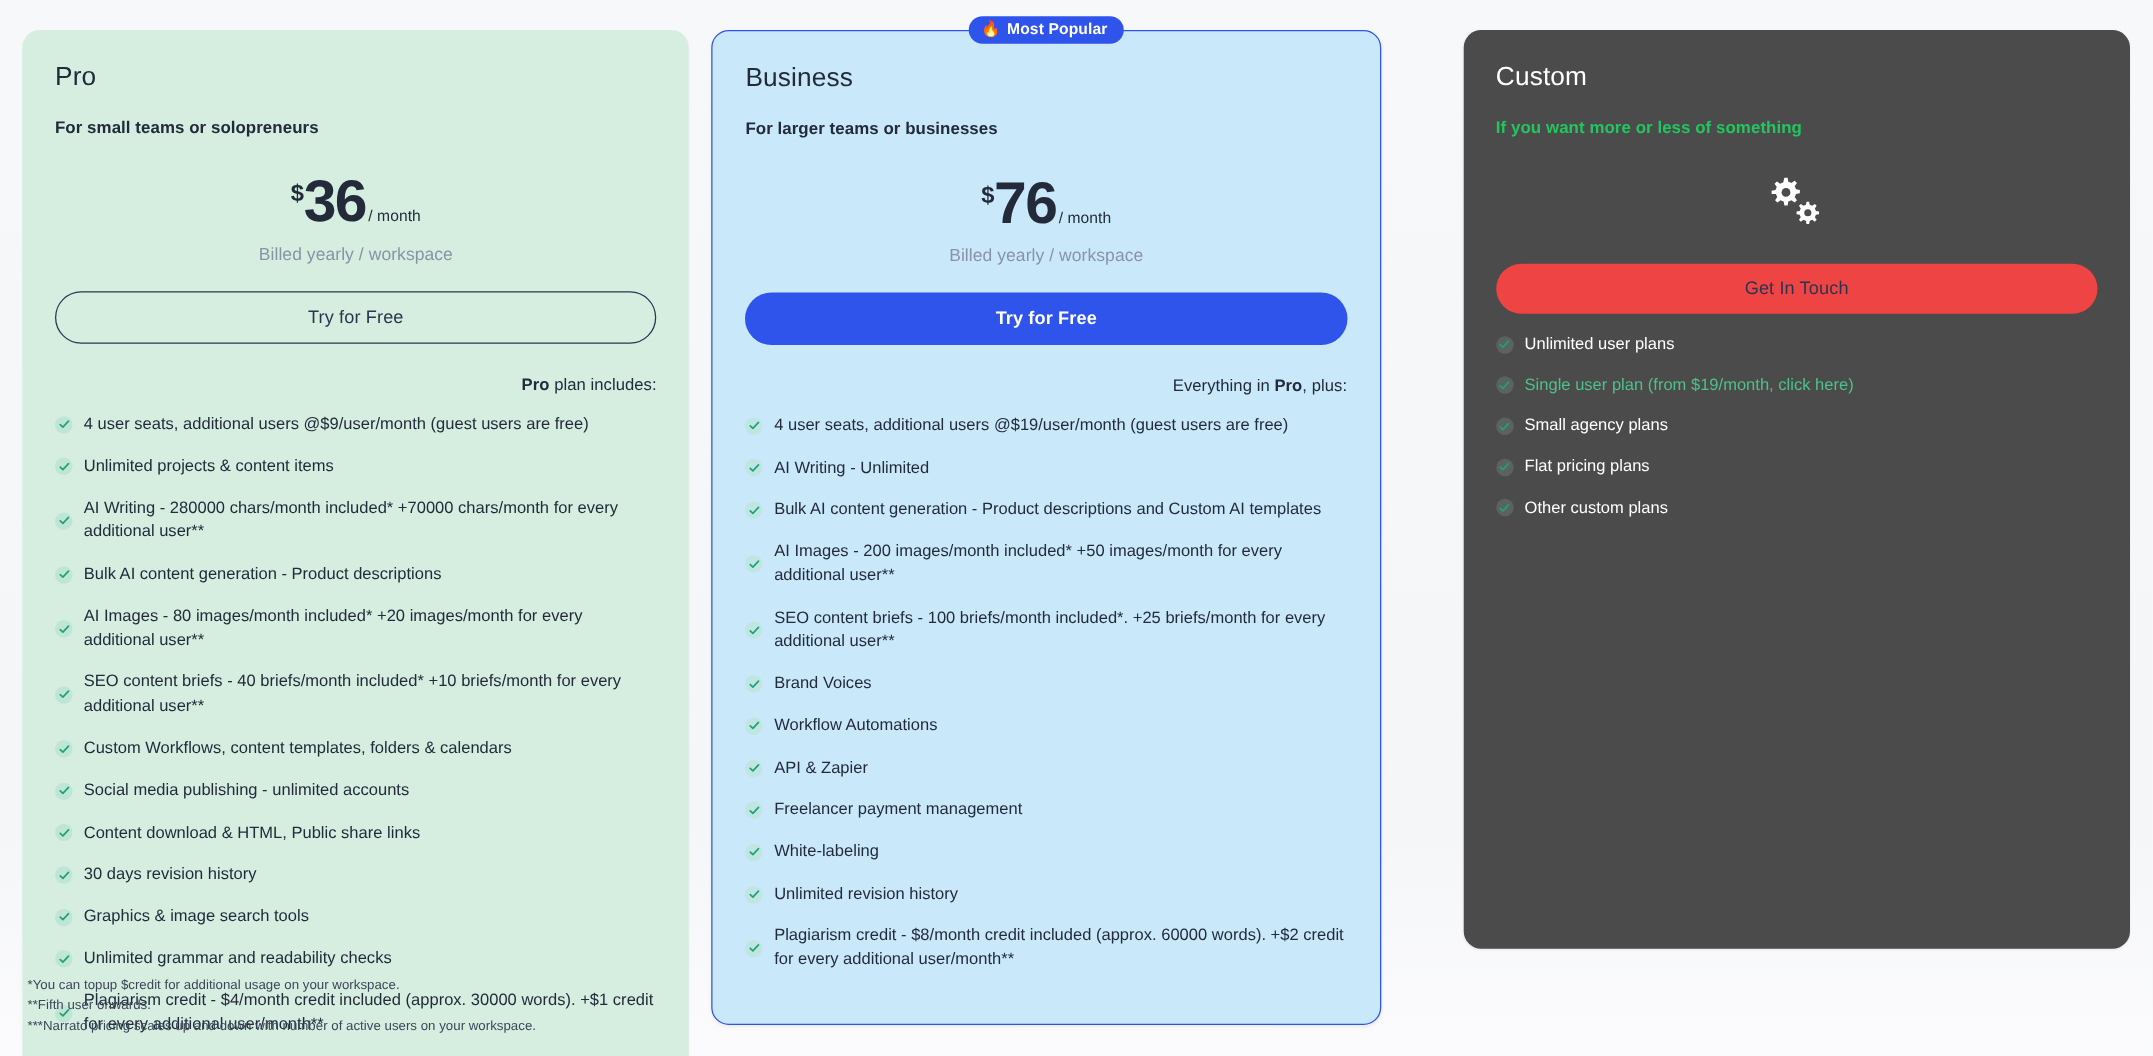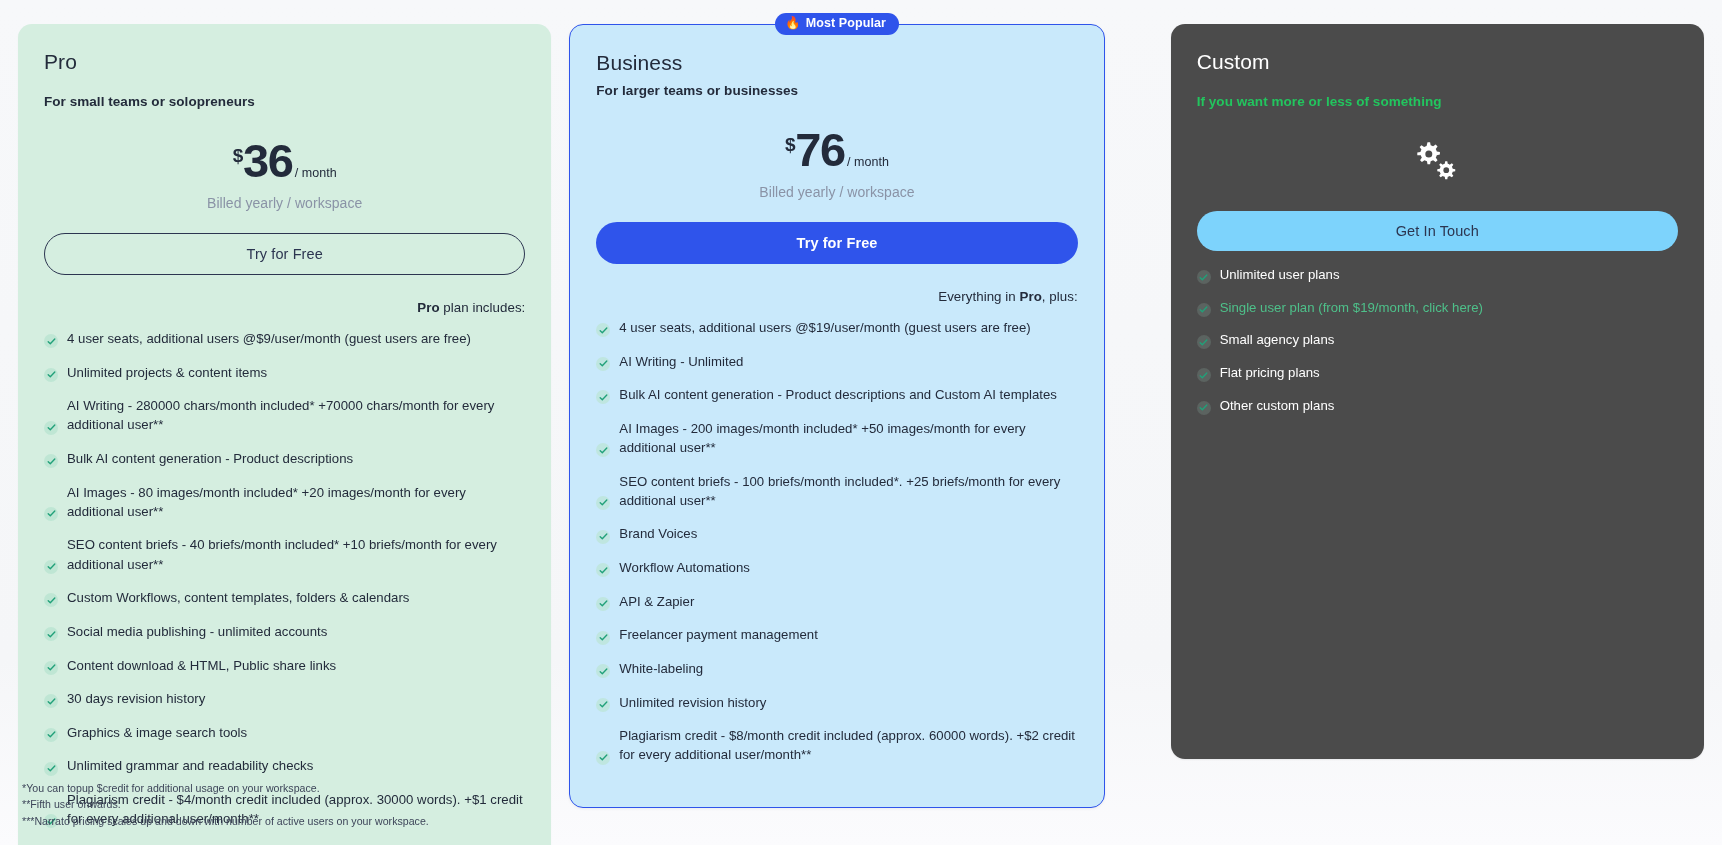--- a/index.html
+++ b/index.html
@@ -84,21 +84,21 @@
     pointer-events: auto;
   }
   .badge .fire { font-size: 12.5px; }
 
   .plan-title {
     font-size: 21px;
     font-weight: normal;
     letter-spacing: .1px;
     margin-bottom: 20px;
   }
-  .card--business .plan-title { margin-bottom: 8px; }
+  .card--business .plan-title { margin-bottom: 20px; }
 
   .plan-sub {
     font-size: 13.5px;
     font-weight: bold;
     letter-spacing: .05px;
   }
   .card--custom .plan-sub { color: #22c55e; }
 
   .price-block {
     text-align: center;
@@ -152,37 +152,37 @@
     color: #2c3550;
     padding: 12px 0;
   }
   .cta--solid {
     background: #2f54eb;
     color: #ffffff;
     font-weight: bold;
     padding: 13px 0;
   }
   .cta--white {
-    background: #7dd3fc;
+    background: #ef4444;
     color: #2c3550;
     padding: 12px 0;
   }
 
   .includes {
     margin-top: 25px;
     font-size: 13.3px;
     letter-spacing: .05px;
     text-align: right;
   }
   .includes b { font-weight: bold; }
 
   .features { list-style: none; margin-top: 14px; }
   .feature {
     display: flex;
-    align-items: flex-end;
+    align-items: center;
     gap: 9px;
     margin-bottom: 14.5px;
     font-size: 13.2px;
     line-height: 1.45;
     letter-spacing: .02px;
   }
   .card--custom .feature { margin-bottom: 13.5px; }
 
   .check {
     flex: 0 0 auto;

